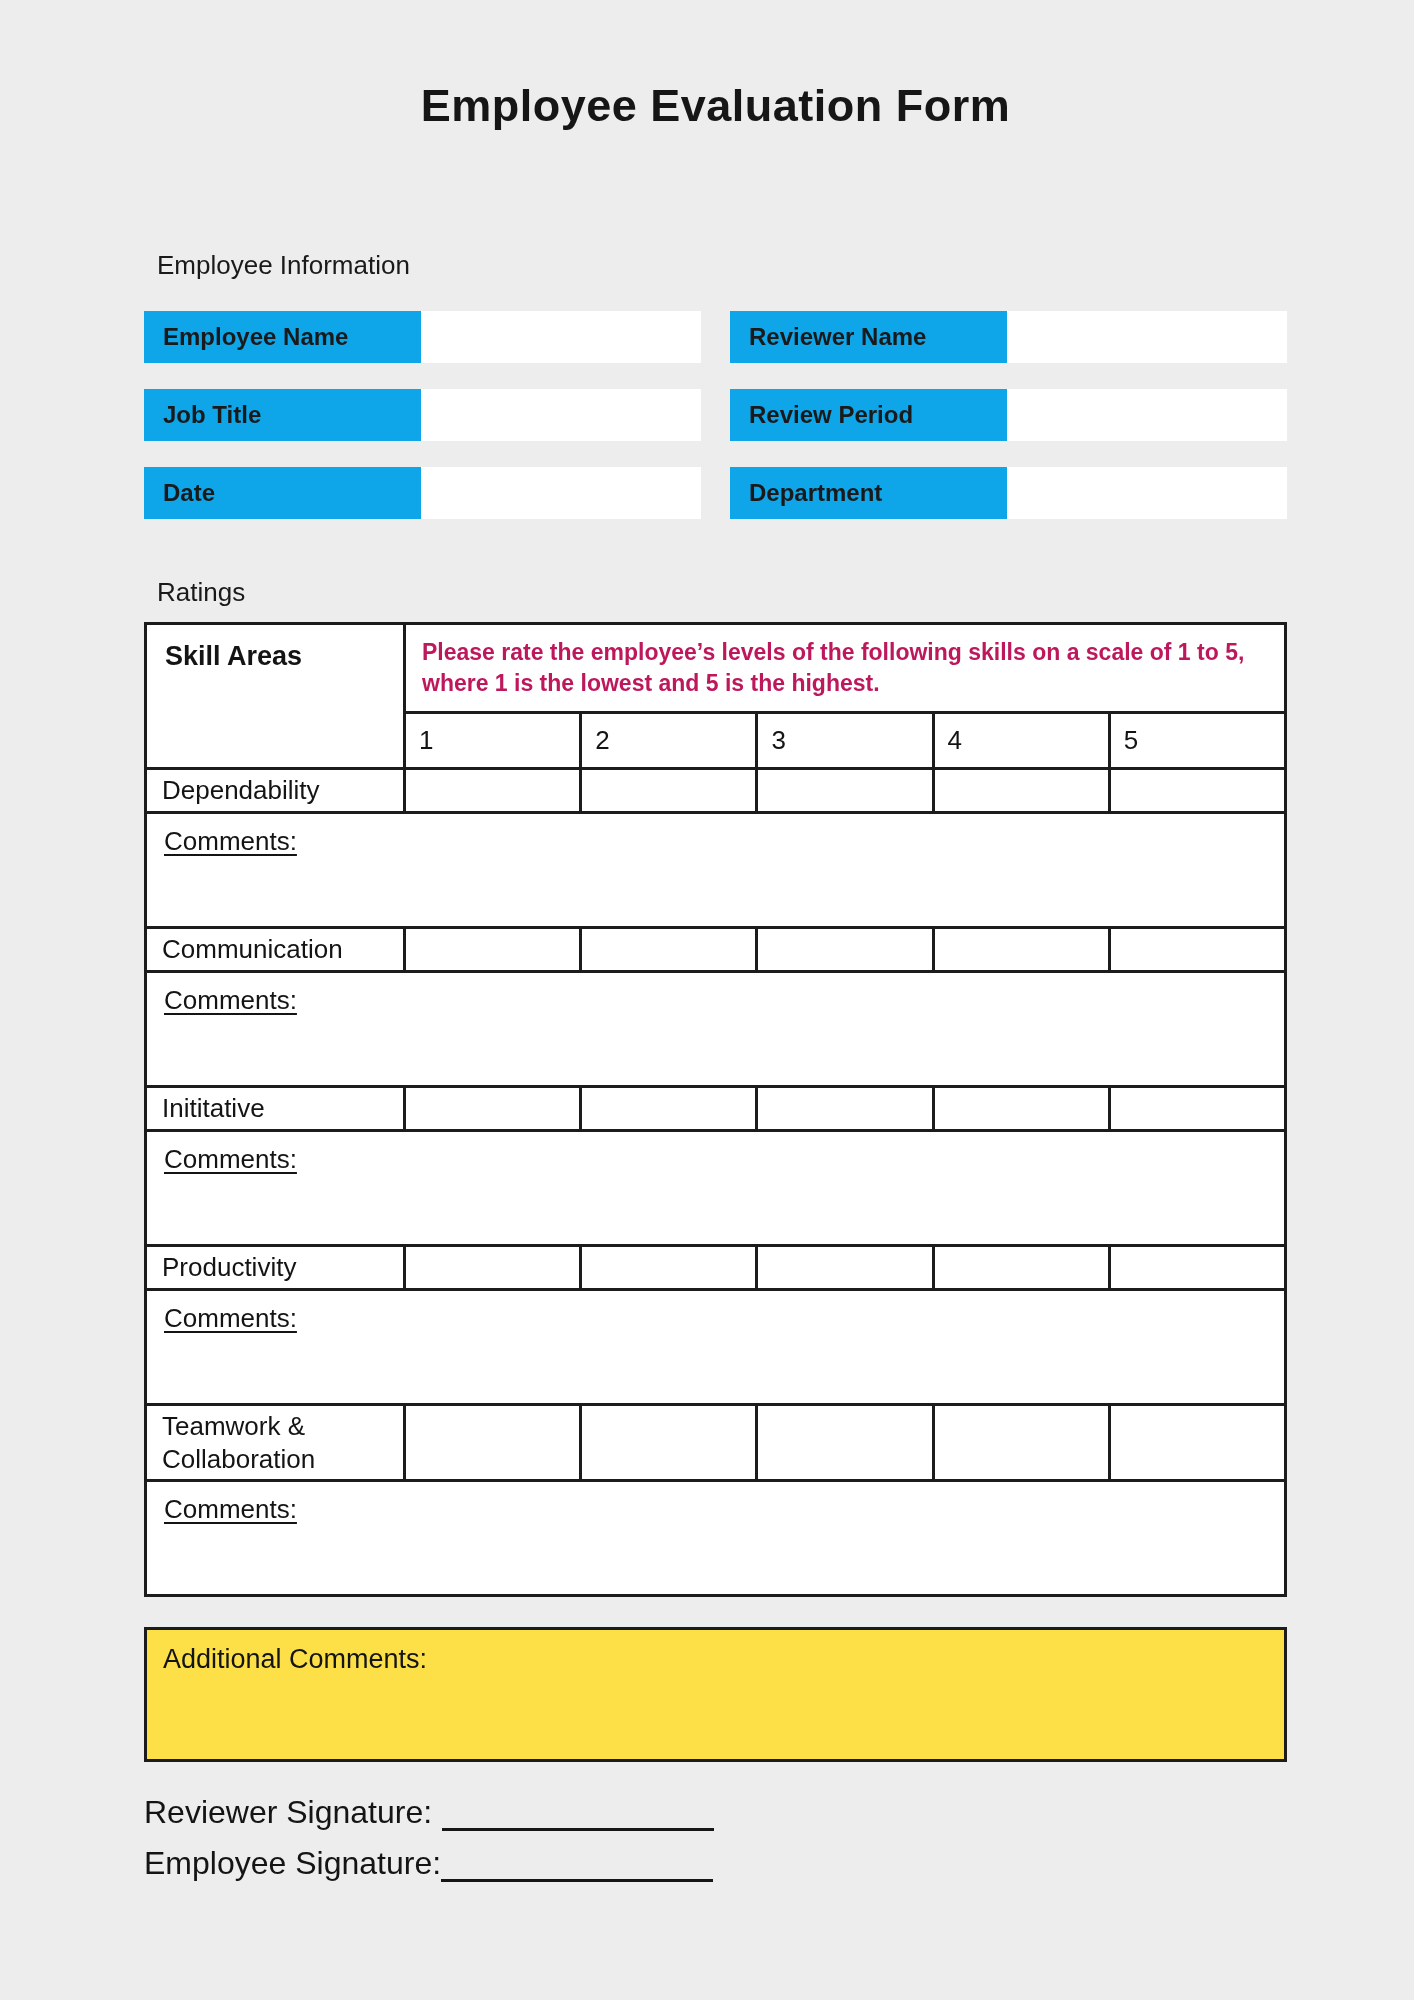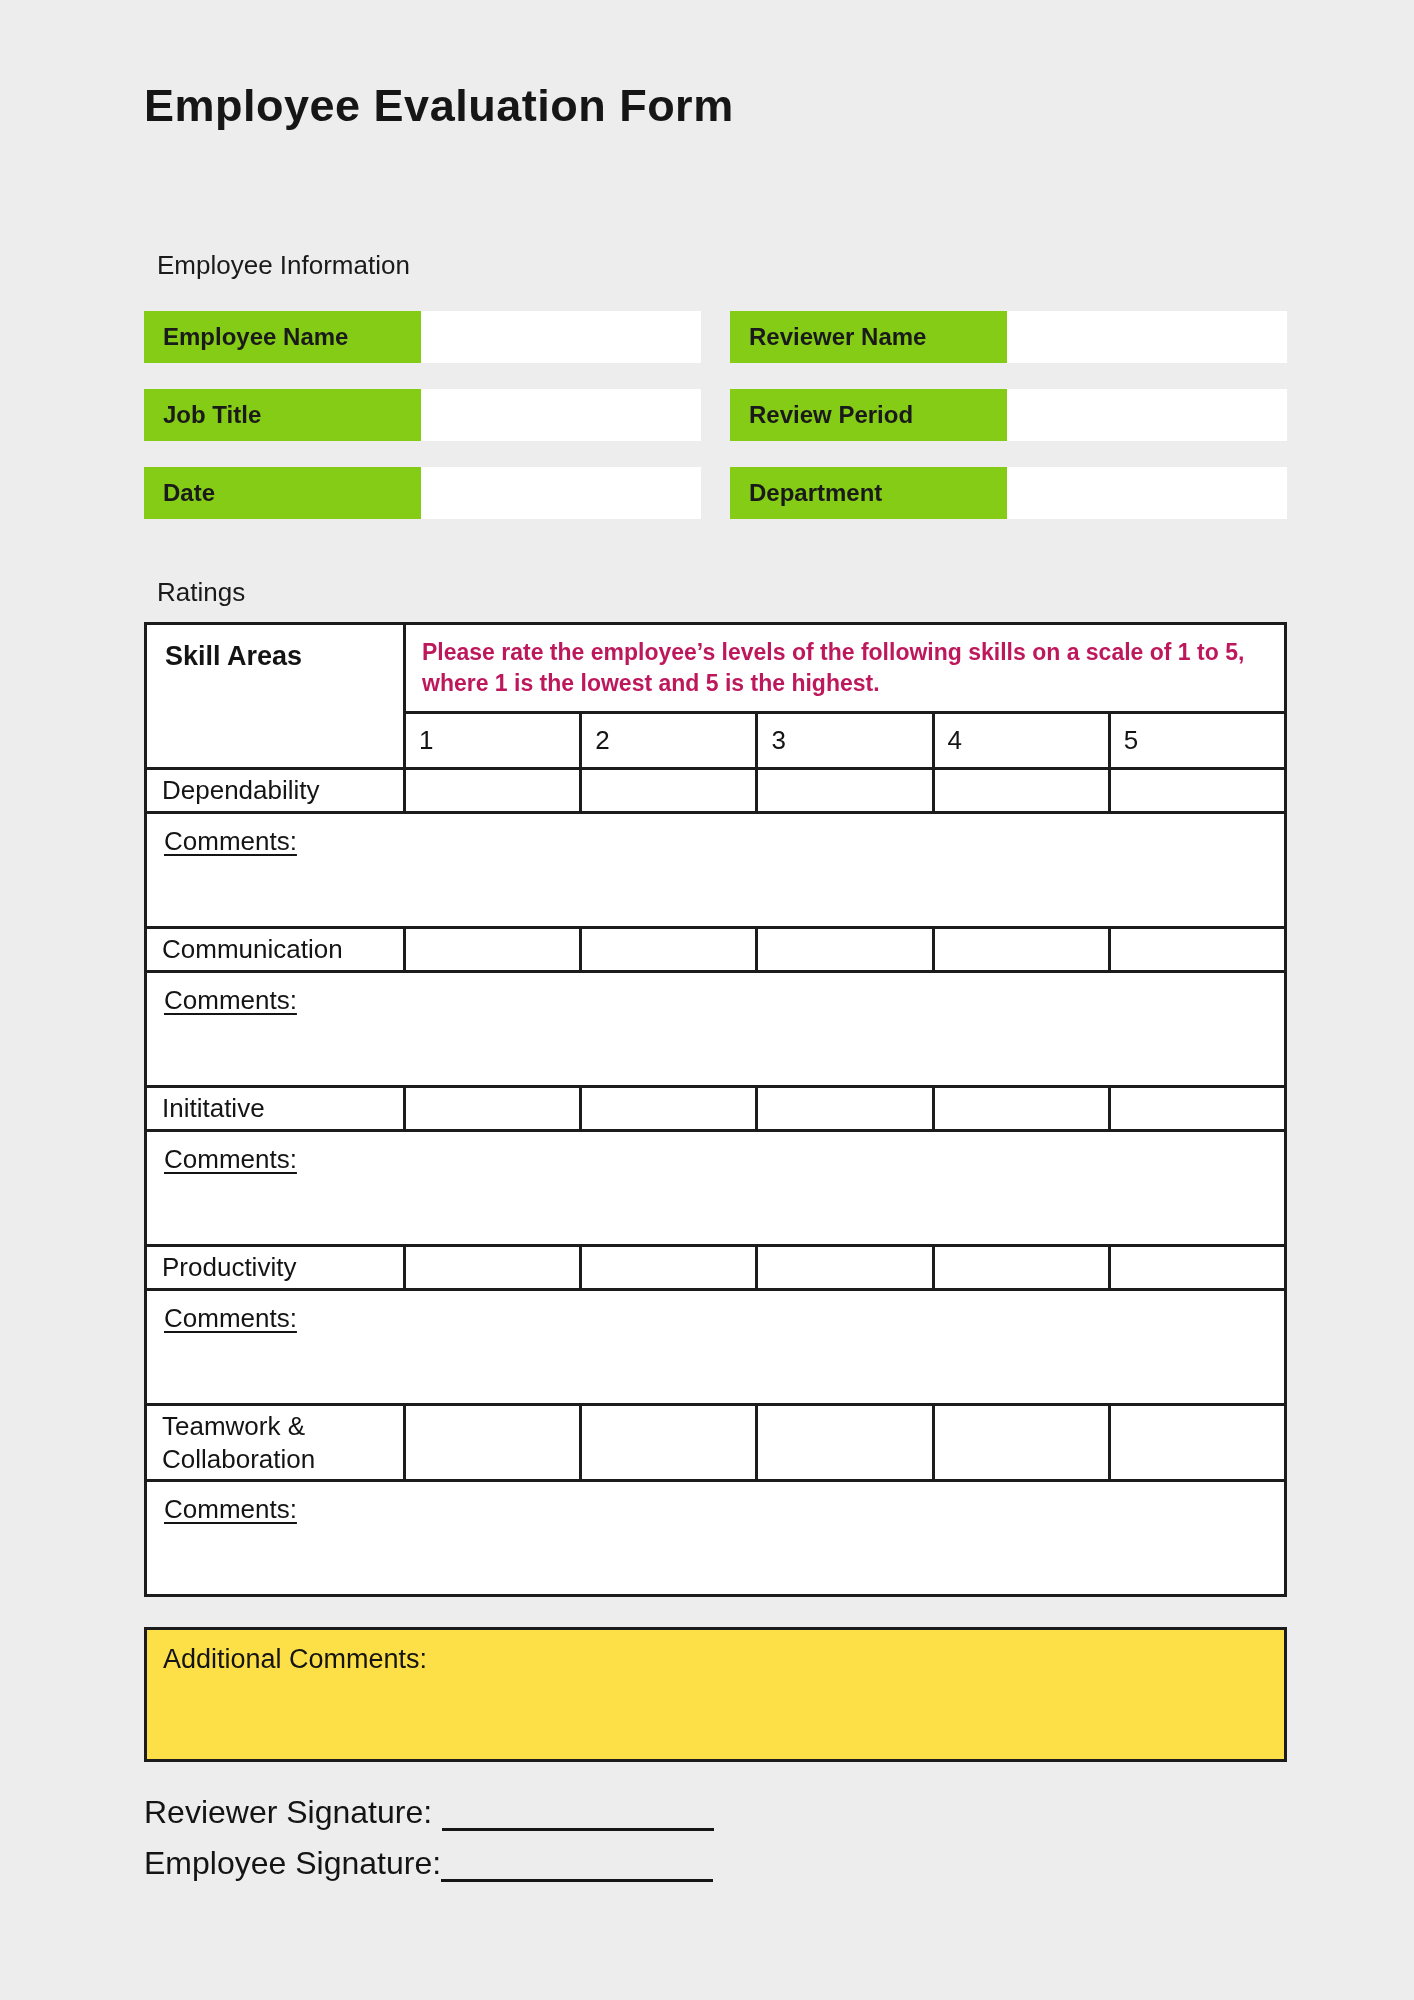--- a/index.html
+++ b/index.html
@@ -13,21 +13,21 @@
     width: 1414px;
     height: 2000px;
     background: #ededed;
     overflow: hidden;
   }
   .content {
     padding: 0 127px 0 144px;
   }
   .form-title {
     margin-top: 80px;
-    text-align: left;
+    text-align: center;
     font-size: 45px;
     font-weight: 700;
     letter-spacing: 0.5px;
     color: #161616;
   }
   .section-label {
     font-size: 26px;
     font-weight: 400;
     color: #1a1a1a;
     margin-left: 13px;
@@ -39,21 +39,21 @@
   .fields-grid {
     display: grid;
     grid-template-columns: 1fr 1fr;
     column-gap: 29px;
     row-gap: 26px;
   }
   .field { display: flex; height: 52px; }
   .field-label {
     width: 277px;
     flex: 0 0 277px;
-    background: #84cc16;
+    background: #0ea5e9;
     font-weight: 700;
     font-size: 24px;
     display: flex;
     align-items: center;
     padding-left: 19px;
     color: #1a1a1a;
   }
   .field-input {
     flex: 1;
     background: #ffffff;

